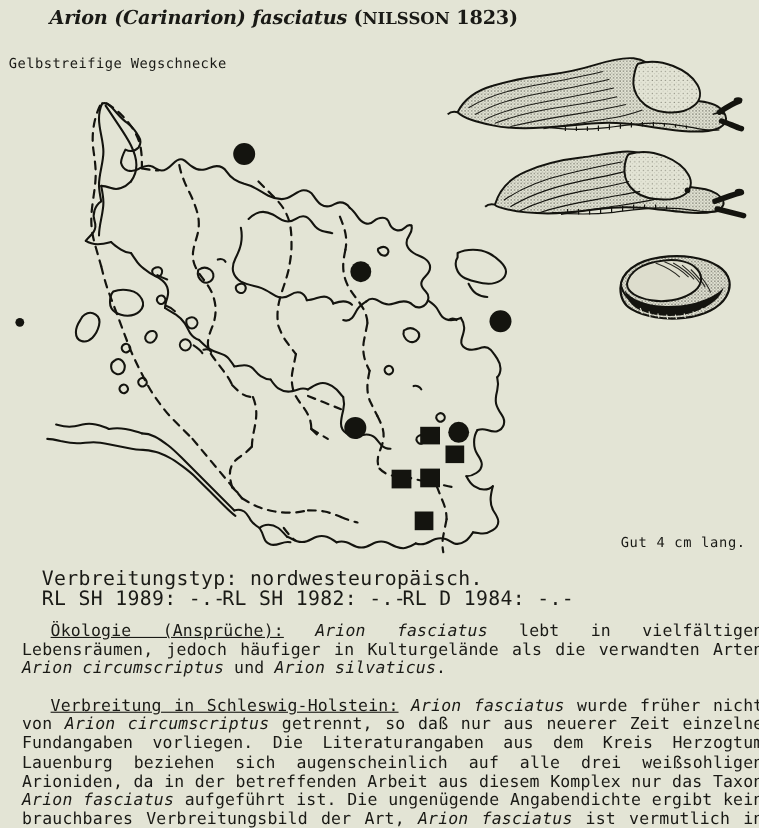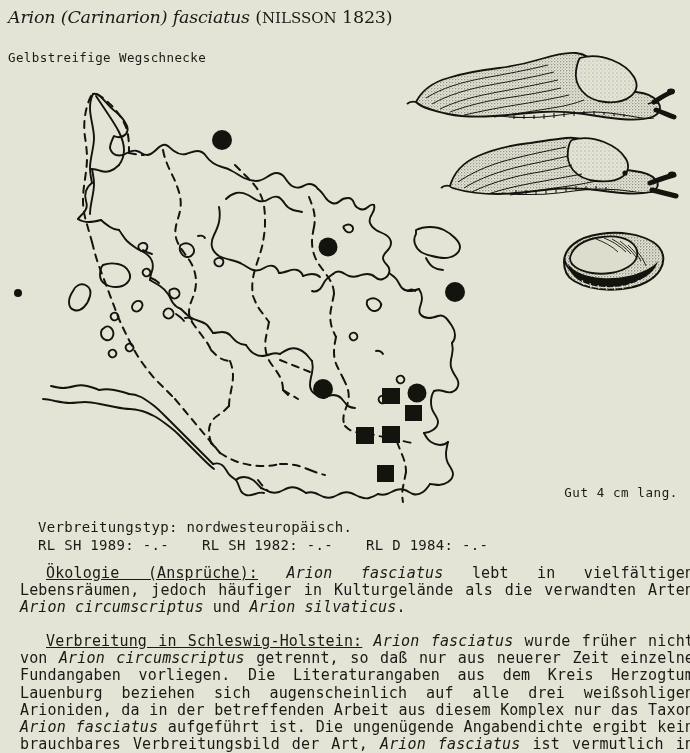--- a/index.html
+++ b/index.html
@@ -24,25 +24,26 @@
   
   .header {
     position: absolute;
     left: 8px;
     top: 8px;
     width: 420px;
   }
   .sci-title {
     font-family: "DejaVu Serif", serif;
     font-size: 17.5px;
-    font-weight: normal;
+    font-weight: bold;
     font-style: italic;
     letter-spacing: -0.2px;
     white-space: nowrap;
     line-height: 1.1;
+    margin-left: 37px;
   }
   .sci-title .authority {
     font-style: normal;
   }
   .sci-title .authority .smallcaps {
     font-size: 15px;
     letter-spacing: 0px;
   }
   .common-name {
     font-family: "DejaVu Sans Mono", monospace;
@@ -78,21 +79,21 @@
     font-size: 12.5px;
     letter-spacing: 0.6px;
     white-space: nowrap;
   }
 
   
   .meta {
     position: absolute;
     left: 38px;
     top: 518px;
-    font-size: 14px;
+    font-size: 18px;
     line-height: 18px;
     letter-spacing: 0.3px;
     white-space: nowrap;
   }
   .meta .rl-row {
     display: block;
   }
   .meta .rl-1 { display: inline-block; width: 164px; }
   .meta .rl-2 { display: inline-block; width: 151px; }
   .meta .rl-3 { display: inline-block; padding-left: 13px; }

